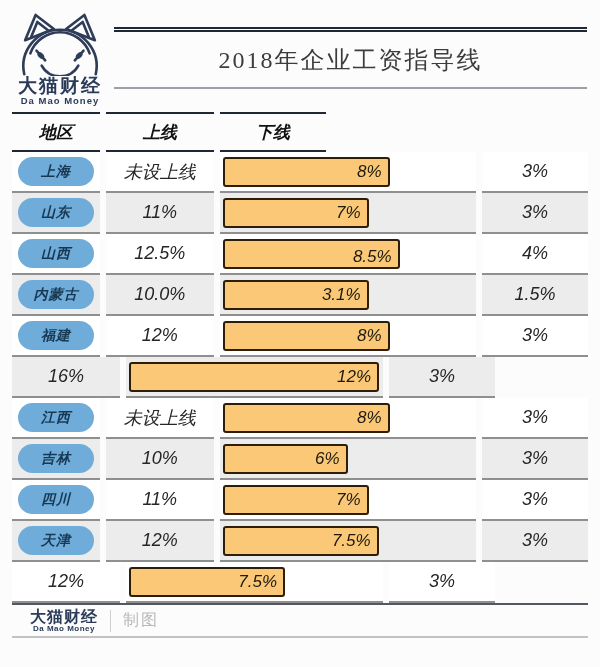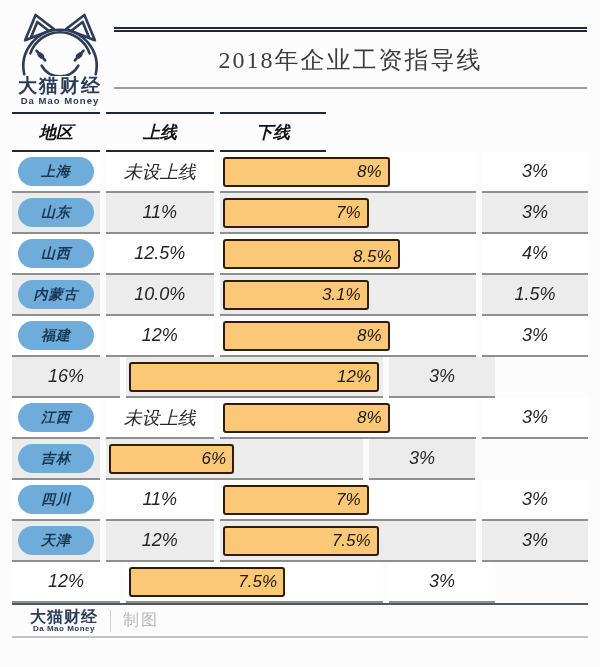--- a/index.html
+++ b/index.html
@@ -220,20 +220,23 @@
       <span class="val">3%</span>
     </div>
   </div>
 
   <div class="row alt">
     <div class="cell c1">
       <span class="pill">
         <span>吉林</span>
       </span>
     </div>
+    <div class="cell c2">
+      <span class="val">10%</span>
+    </div>
     <div class="cell c3">
       <div class="bar" style="width: 125px;">
         <span>6%</span>
       </div>
     </div>
     <div class="cell c4">
       <span class="val">3%</span>
     </div>
   </div>
 

